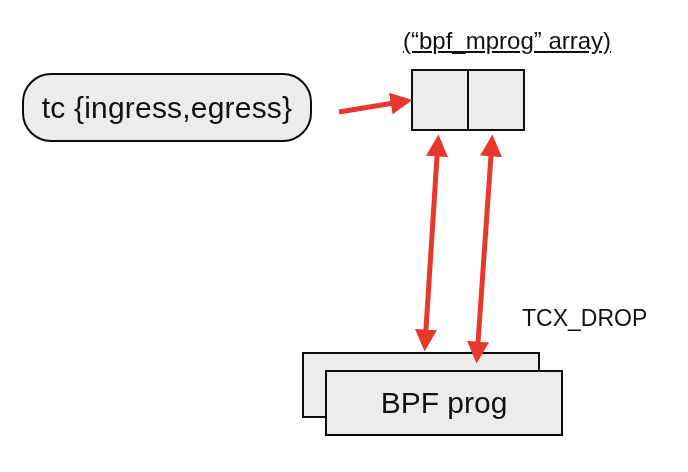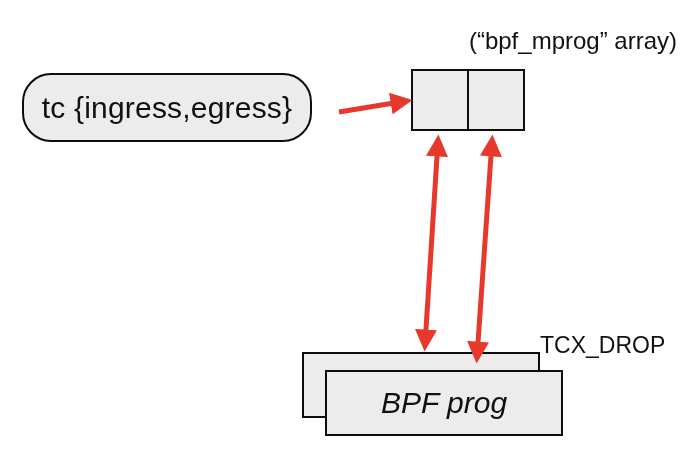--- a/index.html
+++ b/index.html
@@ -32,47 +32,47 @@
   }
   .tc-box{
     left:22px; top:73px; width:290px; height:69px;
     font-size:30px;
     letter-spacing:0.2px;
     border-radius:29px;
   }
   .mprog-caption{
     position:absolute;
     left:403px; top:27px; width:274px;
-    text-align:right;
+    text-align:left;
     font-size:24px;
     white-space:nowrap;
+    text-decoration:underline;
   }
   .mprog-box{
     left:411px; top:69px; width:114px; height:62px;
     display:flex;
     align-items:stretch;
     justify-content:flex-start;
     padding:0;
   }
   .mprog-cell{flex:1;}
   .mprog-cell.first{border-right:2px solid var(--box-border);}
   .edge-label{
     position:absolute;
     font-size:23px;
     white-space:nowrap;
   }
   .tcx-next-label{left:235px; top:305px;}
-  .tcx-drop-label{left:540px; top:305px;margin-top:27px;}
+  .tcx-drop-label{left:522px; top:305px;}
   .bpf-back{
     left:302px; top:352px; width:238px; height:66px;
   }
   .bpf-front{
     left:325px; top:370px; width:238px; height:66px;
     font-size:30px;
-    font-style:italic;
   }
   .arrow-layer{
     position:absolute;
     left:0; top:0; width:688px; height:472px;
     pointer-events:none;
   }
   .arrow-line{
     stroke:var(--arrow);
     stroke-width:5;
     fill:none;

